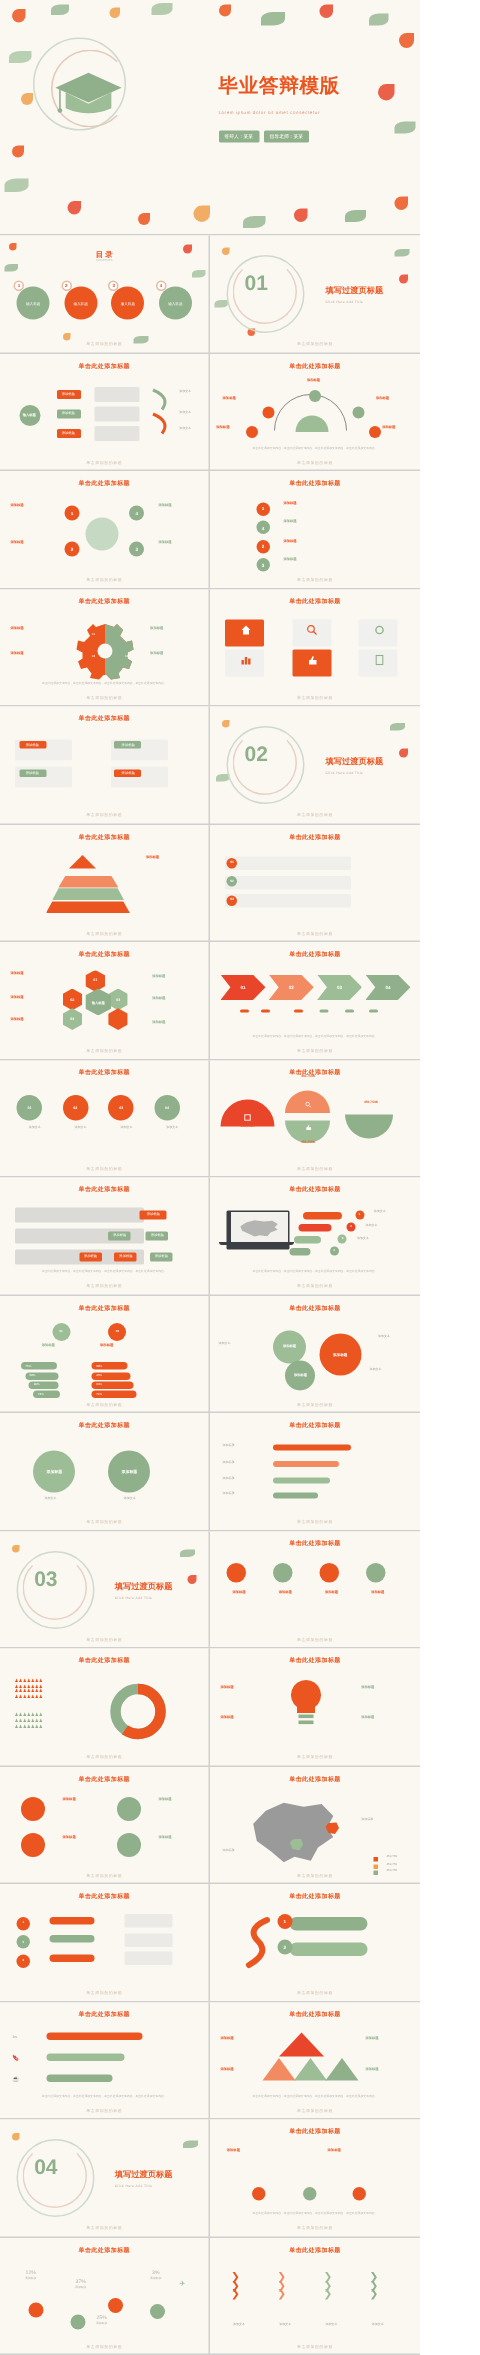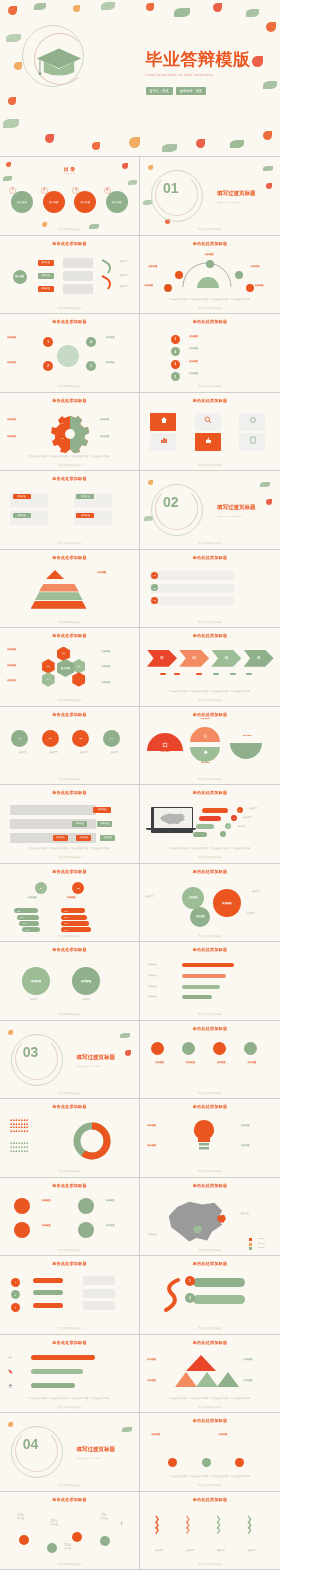--- a/index.html
+++ b/index.html
@@ -16,21 +16,21 @@
            border-right:1px solid #cfcfcf; border-bottom:1px solid #cfcfcf; }
   .slide.r2 { border-right:none; }
   .inner { position:absolute; inset:0; overflow:hidden; }
 
   
   .petal { position:absolute; border-radius:50% 0 50% 50%; opacity:.85; }
   .leaf  { position:absolute; border-radius:50% 0 50% 0; opacity:.75; }
 
   
   .cover-title { position:absolute; left:52%; top:31%;
-     font-size:17px; font-weight:bold; color:#ea5520; letter-spacing:.5px;
+     font-size:13px; font-weight:bold; color:#ea5520; letter-spacing:.5px;
      white-space:nowrap; }
   .cover-sub { position:absolute; left:52%; top:47%; font-size:3px;
      color:#d98f72; letter-spacing:.4px; white-space:nowrap; }
   .cover-btns { position:absolute; left:52%; top:56%; display:flex; gap:3px; }
   .cover-btn { background:#8fb08a; color:#fff; font-size:3.2px;
      padding:2px 4px; border-radius:1px; white-space:nowrap; }
   .cap { position:absolute; left:13%; top:30%; width:46px; height:32px; }
   .cap-rings { position:absolute; left:8%; top:16%; width:62px; height:62px;
      border:.6px solid #cfd9cc; border-radius:50%; }
   .cap-rings2 { position:absolute; left:12%; top:21%; width:52px; height:52px;

